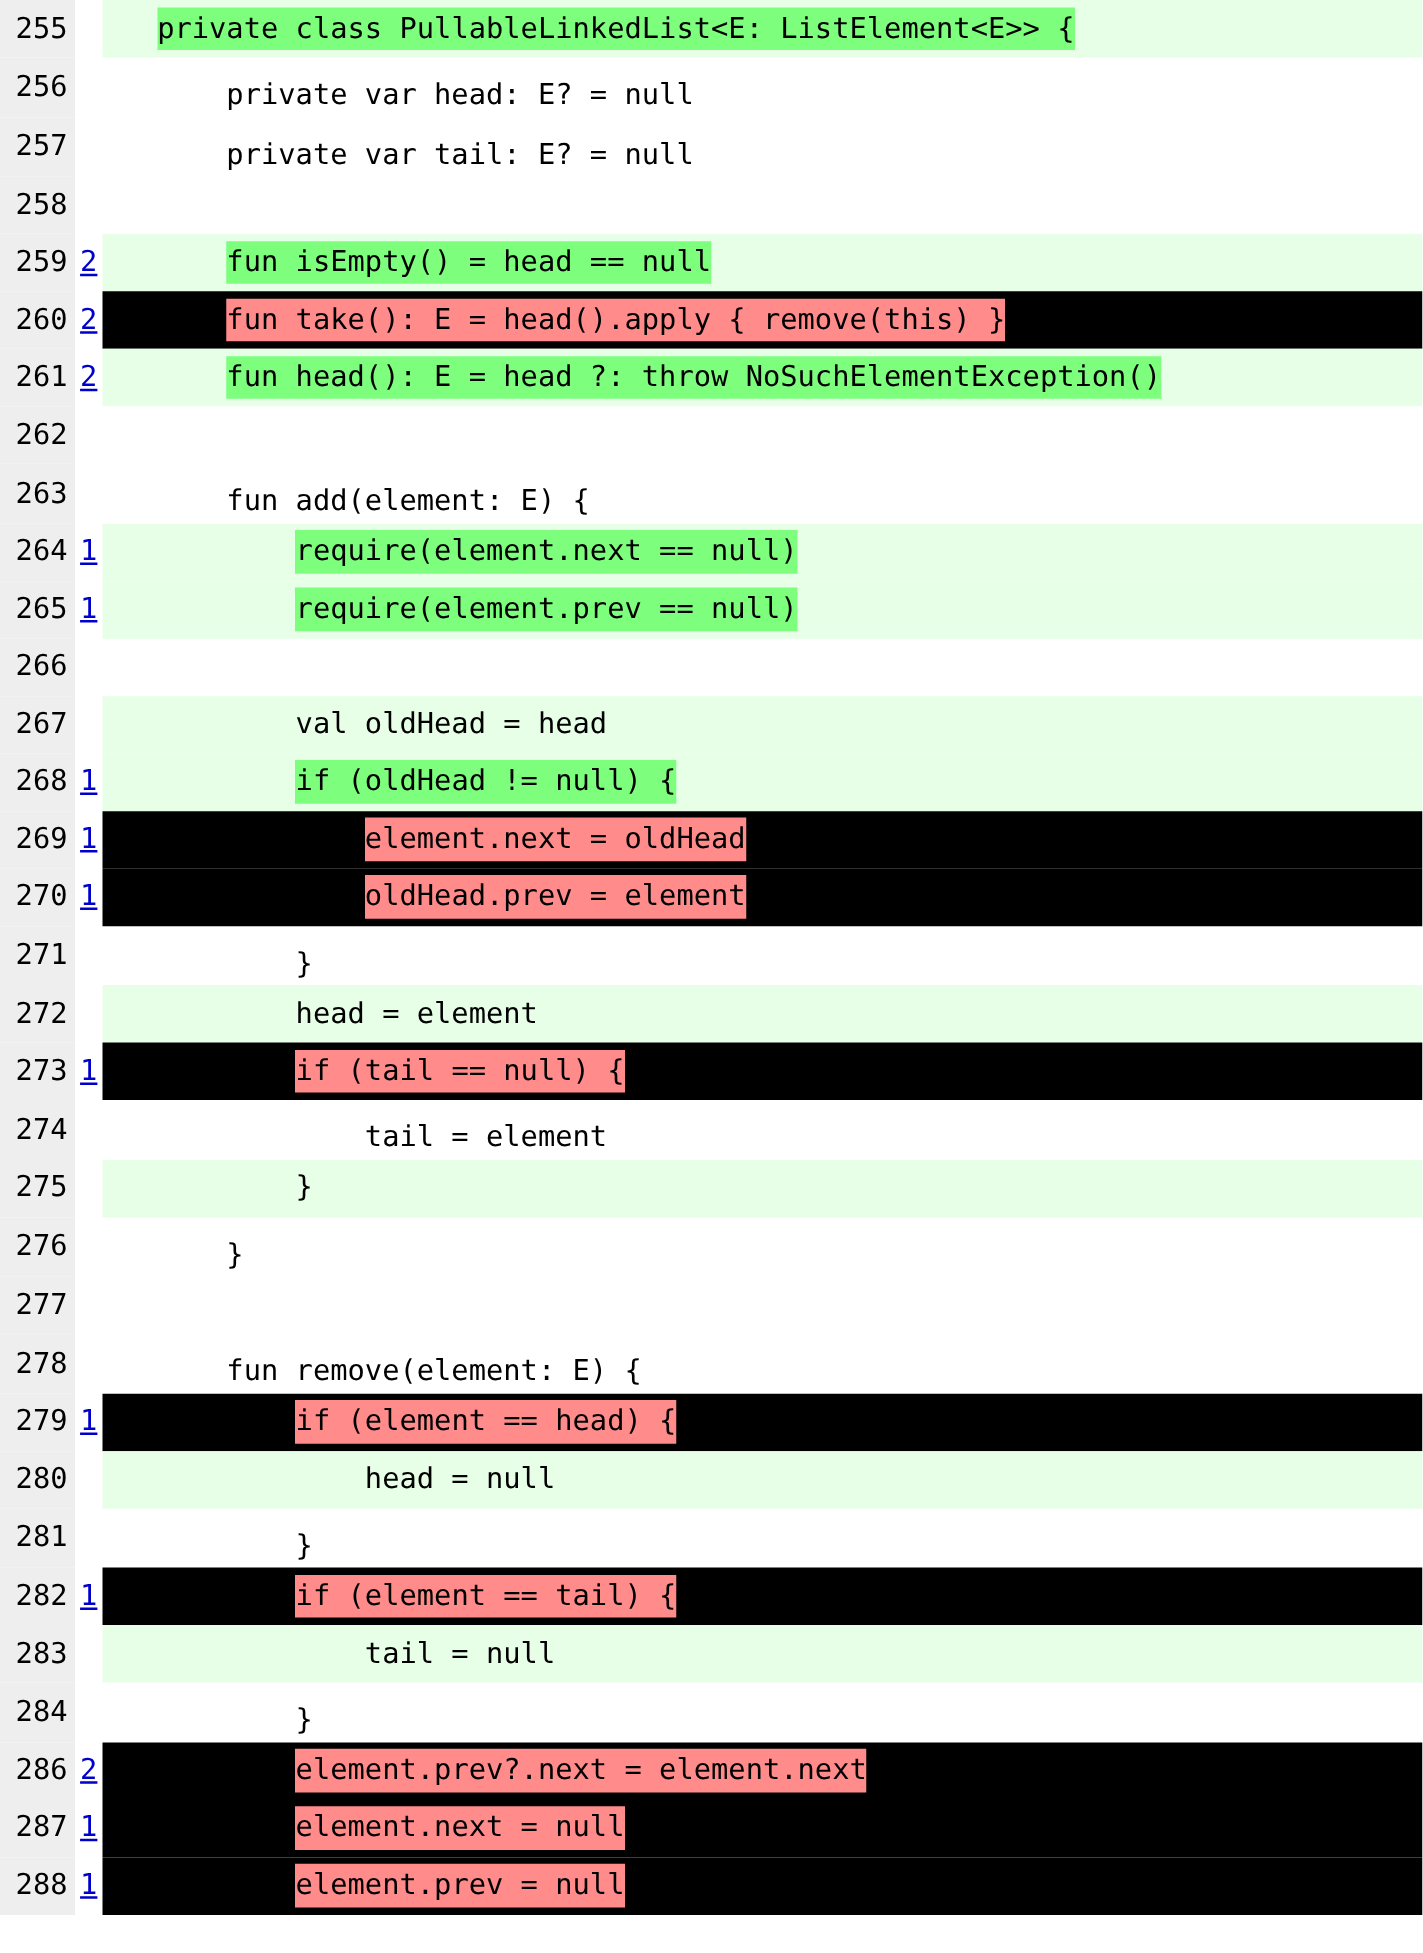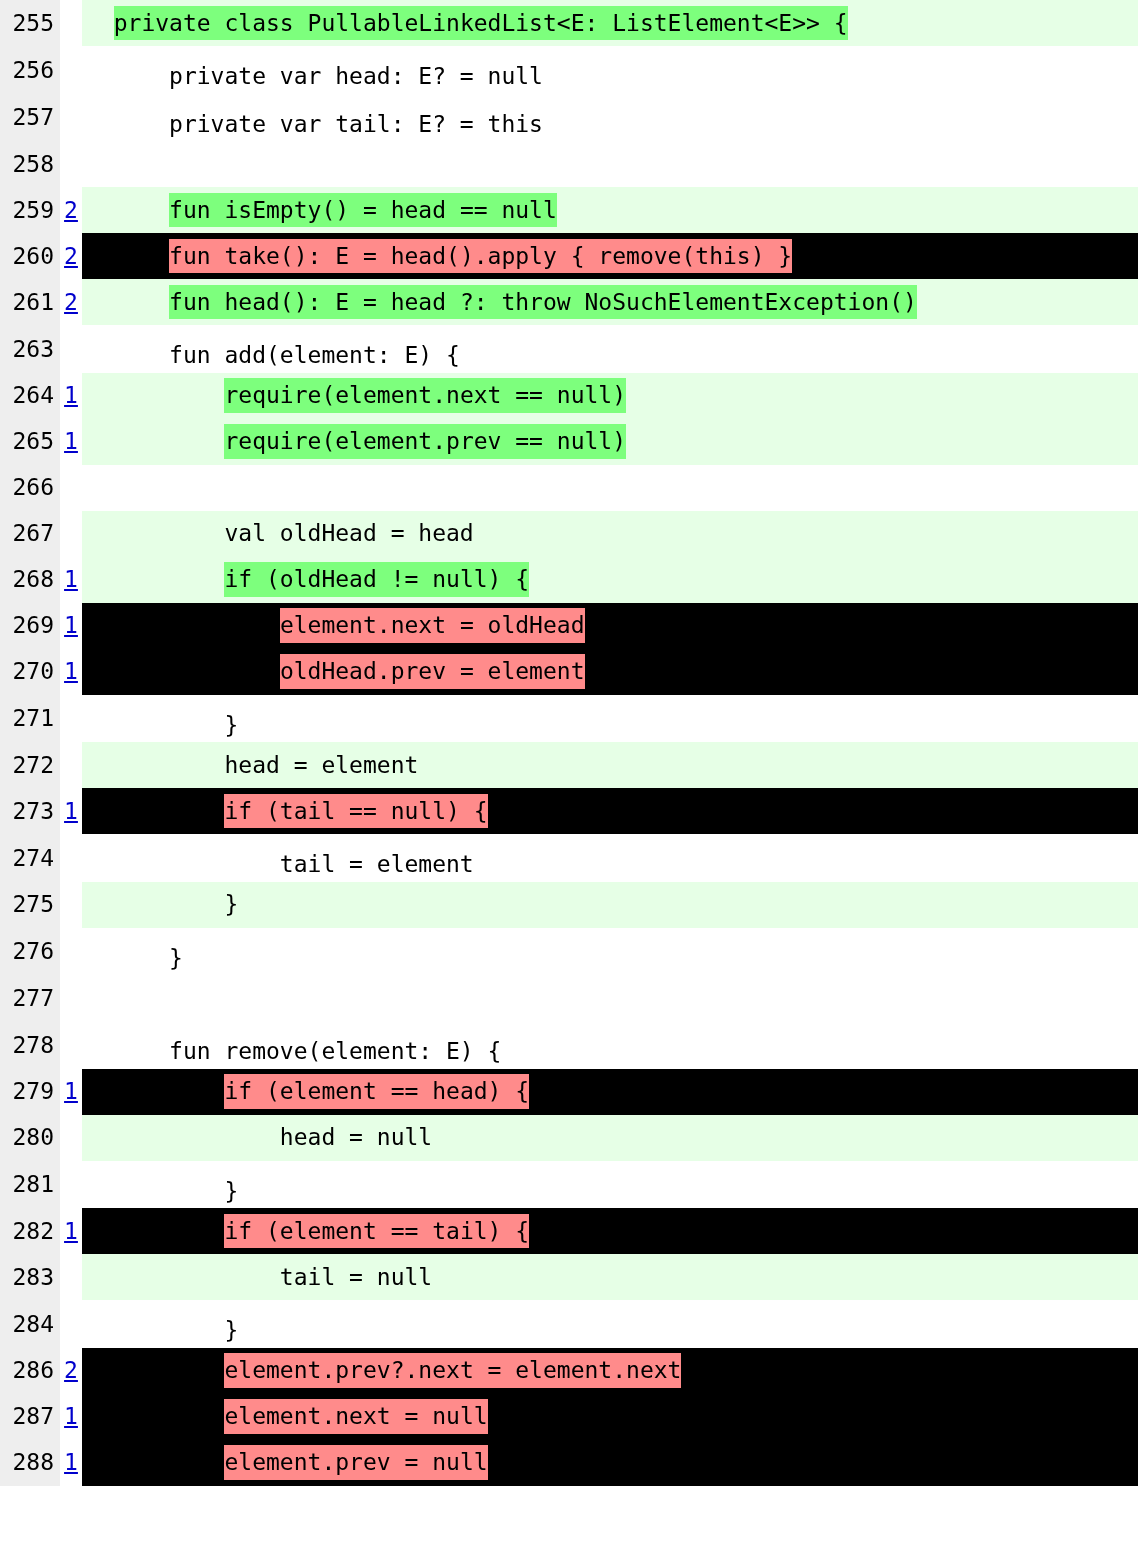--- a/index.html
+++ b/index.html
@@ -37,21 +37,21 @@
   }
   .coverage-count a {
     color: #0000cc;
     text-decoration: underline;
   }
   .code-content {
     flex: 1;
     white-space: pre;
     display: flex;
     align-items: center;
-    padding-left: 4px;
+    padding-left: 16px;
     overflow: hidden;
   }
   .row-bg-none  { background: #ffffff; margin-top: 13px; }
   .row-bg-light { background: #e6ffe6; }
   .row-bg-green { background: #e6ffe6; }
   .row-bg-red   { background: #000000; }
   .seg { white-space: pre; }
   .hl-green { background: #7dff7d; }
   .hl-red   { background: #ff8b8b; }
 </style>
@@ -65,21 +65,21 @@
       <div class="code-content row-bg-green"><span class="seg ">  </span><span class="seg hl-green">private class PullableLinkedList&lt;E: ListElement&lt;E&gt;&gt; {</span></div>
     </div>
     <div class="code-line">
       <div class="line-number">256</div>
       <div class="coverage-count"></div>
       <div class="code-content row-bg-none"><span class="seg ">      private var head: E? = null</span></div>
     </div>
     <div class="code-line">
       <div class="line-number">257</div>
       <div class="coverage-count"></div>
-      <div class="code-content row-bg-none"><span class="seg ">      private var tail: E? = this</span></div>
+      <div class="code-content row-bg-none"><span class="seg ">      private var tail: E? = null</span></div>
     </div>
     <div class="code-line">
       <div class="line-number">258</div>
       <div class="coverage-count"></div>
       <div class="code-content row-bg-none"><span class="seg "></span></div>
     </div>
     <div class="code-line">
       <div class="line-number">259</div>
       <div class="coverage-count">
         <a href="javascript:void(0)">2</a>
@@ -92,20 +92,25 @@
         <a href="javascript:void(0)">2</a>
       </div>
       <div class="code-content row-bg-red"><span class="seg ">      </span><span class="seg hl-red">fun take(): E = head().apply { remove(this) }</span></div>
     </div>
     <div class="code-line">
       <div class="line-number">261</div>
       <div class="coverage-count">
         <a href="javascript:void(0)">2</a>
       </div>
       <div class="code-content row-bg-green"><span class="seg ">      </span><span class="seg hl-green">fun head(): E = head ?: throw NoSuchElementException()</span></div>
+    </div>
+    <div class="code-line">
+      <div class="line-number">262</div>
+      <div class="coverage-count"></div>
+      <div class="code-content row-bg-none"><span class="seg "></span></div>
     </div>
     <div class="code-line">
       <div class="line-number">263</div>
       <div class="coverage-count"></div>
       <div class="code-content row-bg-none"><span class="seg ">      fun add(element: E) {</span></div>
     </div>
     <div class="code-line">
       <div class="line-number">264</div>
       <div class="coverage-count">
         <a href="javascript:void(0)">1</a>

